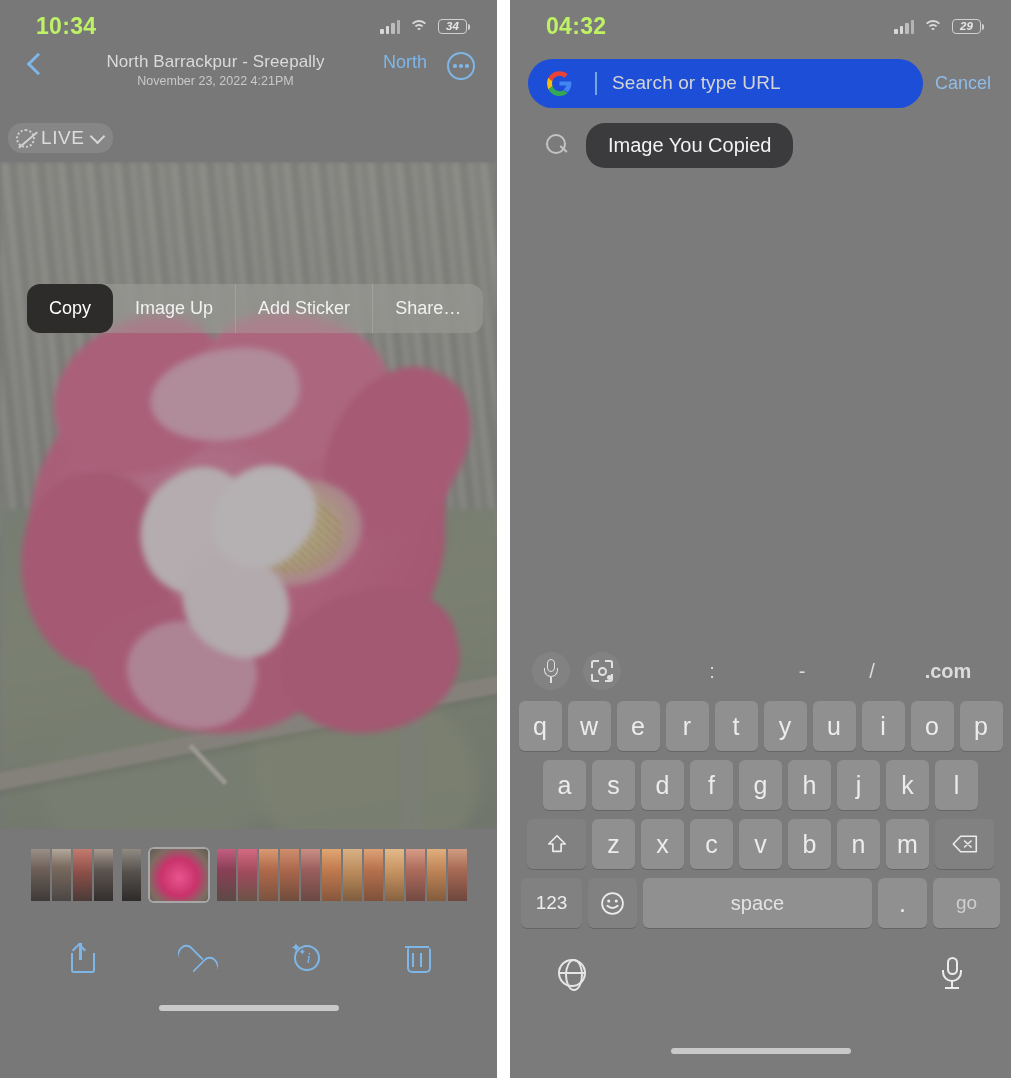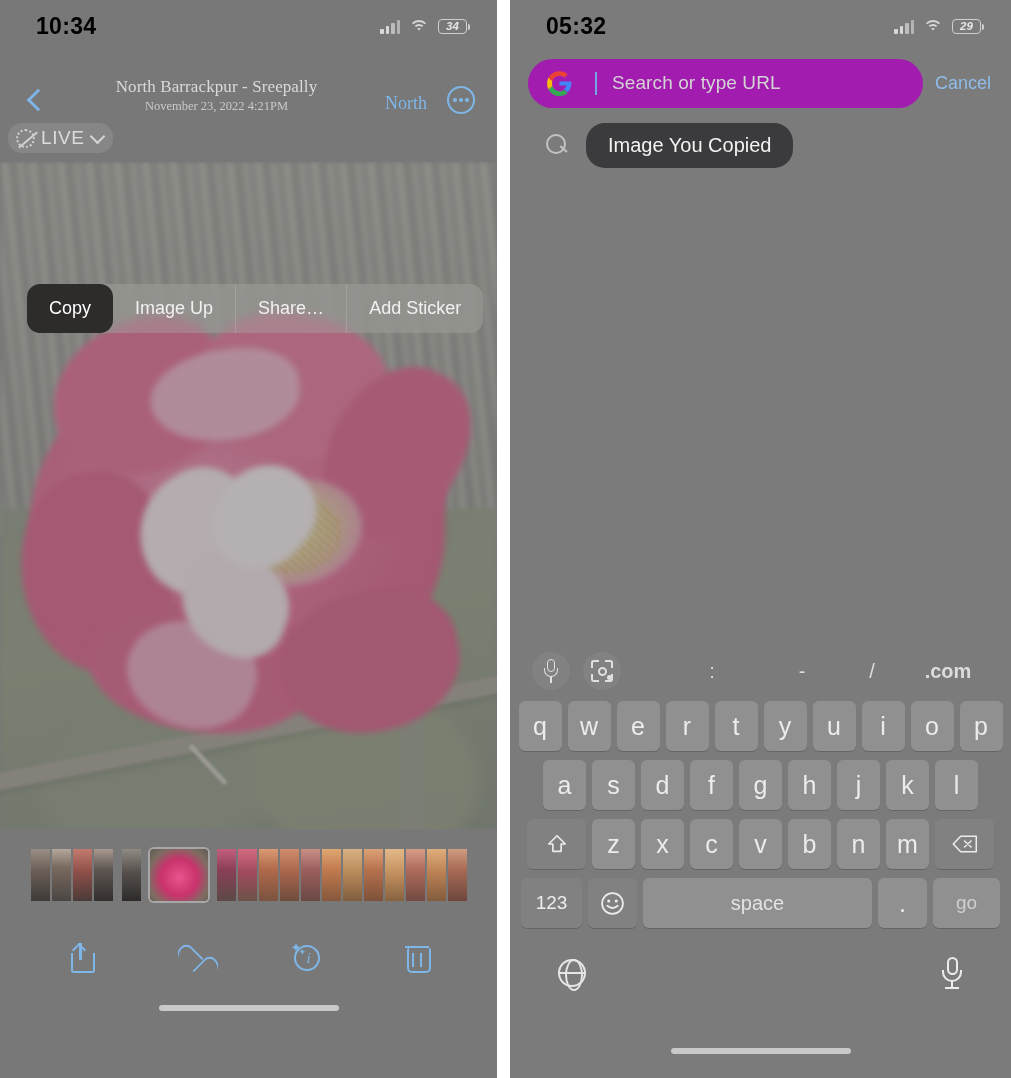--- a/index.html
+++ b/index.html
@@ -14,41 +14,41 @@
   .phone-left{ width:497px; height:1078px; background:#6f6f6f; }
   .gap{ width:13px; height:1078px; background:#ffffff; }
   .phone-right{ width:501px; height:1078px; background:#757575; }
 
   
   .veil{ position:absolute; inset:0; background:rgba(128,128,128,.55); pointer-events:none; z-index:40; }
 
   
   .statusbar{ position:relative; z-index:45; height:52px; display:flex; align-items:center;
               justify-content:space-between; padding:0 30px 0 36px; }
-  .clock{ font-size:23px; font-weight:600; color:#000000; letter-spacing:.3px; }
+  .clock{ font-size:23px; font-weight:600; color:#bef264; letter-spacing:.3px; }
   .status-right{ display:flex; align-items:center; gap:9px; }
   .bars{ display:flex; align-items:flex-end; gap:2px; height:15px; }
   .bars i{ display:block; width:3.5px; background:#d8d8d8; border-radius:1px; }
   .bars i:nth-child(1){height:5px}.bars i:nth-child(2){height:8px}
   .bars i:nth-child(3){height:11px;background:#bdbdbd}.bars i:nth-child(4){height:14px;background:#b4b4b4}
   .wifi{ position:relative; width:20px; height:15px; }
   .wifi span{ position:absolute; left:50%; transform:translateX(-50%); border:2px solid #d9d9d9;
               border-bottom-color:transparent; border-left-color:transparent; border-right-color:transparent;
               border-radius:50%; }
   .wifi span:nth-child(1){ width:20px;height:20px; top:1px; }
   .wifi span:nth-child(2){ width:12px;height:12px; top:5px; }
   .wifi span:nth-child(3){ width:5px;height:5px; top:9px; border-width:2.5px; }
   .batt{ position:relative; width:29px; height:15px; border:1.5px solid #cfcfcf; border-radius:4px;
          display:flex; align-items:center; justify-content:center; }
   .batt::after{ content:""; position:absolute; right:-4px; top:4.5px; width:2px; height:6px;
                 background:#cfcfcf; border-radius:0 2px 2px 0; }
   .batt b{ font-size:11.5px; font-weight:700; color:#e6e6e6; font-style:italic; }
 
   
-  .photos-nav{ position:relative; z-index:45; height:62px; display:flex; align-items:flex-end; padding:0 22px;font-family:Liberation Serif, serif; }
+  .photos-nav{ position:relative; z-index:45; height:62px; display:flex; align-items:flex-start; padding:0 22px; }
   .chev-back{ width:26px; height:26px; position:relative; flex:0 0 auto; }
   .chev-back::before{ content:""; position:absolute; left:8px; top:4px; width:13px; height:13px;
      border-left:3.5px solid #7fb6e8; border-bottom:3.5px solid #7fb6e8; transform:rotate(45deg); }
   .nav-title{ flex:1; text-align:center; line-height:1.18; }
   .nav-title .t1{ font-size:17px; color:#dadada; letter-spacing:.1px; }
   .nav-title .t2{ font-size:12.5px; color:#c9c9c9; margin-top:2px; }
   .edit-btn{ font-size:18px; color:#7fb6e8; margin-right:20px; }
   .more-btn{ width:28px; height:28px; border:2px solid #7fb6e8; border-radius:50%;
              display:flex; align-items:center; justify-content:center; gap:2.5px; }
   .more-btn i{ width:3.5px; height:3.5px; border-radius:50%; background:#7fb6e8; display:block; }
@@ -152,21 +152,21 @@
       border:2.2px solid #7fb6e8; border-radius:2px 2px 5px 5px; border-top:none; }
   .ic-trash::after{ content:""; position:absolute; left:0px; top:4px; width:24px; height:2.2px; background:#7fb6e8; }
   .ic-trash i{ position:absolute; left:7px; top:11px; width:10px; height:14px;
       border-left:2px solid #7fb6e8; border-right:2px solid #7fb6e8; }
 
   .home-ind{ position:relative; z-index:45; height:30px; display:flex; align-items:center; justify-content:center; }
   .home-bar{ width:180px; height:6px; border-radius:3px; background:#c9c9c9; }
 
   
   .omni-row{ position:relative; z-index:45; height:62px; display:flex; align-items:center; padding:0 16px 0 18px; gap:12px; }
-  .omnibox{ flex:1; height:49px; background:#a21caf; border-radius:26px; display:flex; align-items:center;
+  .omnibox{ flex:1; height:49px; background:#1d4ed8; border-radius:26px; display:flex; align-items:center;
             padding:0 18px; gap:22px; }
   .glogo{ width:27px; height:27px; flex:0 0 auto; }
   .caret{ width:2px; height:23px; background:#74a7e0; flex:0 0 auto; }
   .omni-ph{ font-size:19px; color:#d4d4d4; letter-spacing:.1px; margin-left:-7px; }
   .cancel{ font-size:18px; color:#8fbce9; padding-right:4px; }
 
   .suggest-row{ position:relative; z-index:45; height:62px; display:flex; align-items:center; padding-left:36px; gap:18px; }
   .mag{ position:relative; width:22px; height:22px; flex:0 0 auto; }
   .mag::before{ content:""; position:absolute; left:0; top:0; width:16px; height:16px;
       border:2.2px solid #c4c4c4; border-radius:50%; }
@@ -301,22 +301,22 @@
           <div class="stamen"></div>
           <div class="petal p-white1"></div>
           <div class="petal p-white2"></div>
           <div class="petal p-white3"></div>
         </div>
       </div>
 
       <div class="ctx">
         <div class="ctx-item sel">Copy</div>
         <div class="ctx-item">Image Up</div>
+        <div class="ctx-item">Add Sticker</div>
         <div class="ctx-item">Share…</div>
-        <div class="ctx-item">Add Sticker</div>
       </div>
     </div>
 
     <div class="strip-zone">
       <div class="strip" id="strip">
           <div class="thumb" style="background: linear-gradient(rgb(154, 143, 134), rgb(109, 95, 87) 40%, rgb(61, 58, 56));"></div>
           <div class="thumb" style="background: linear-gradient(rgb(179, 167, 155), rgb(122, 106, 94) 35%, rgb(74, 70, 68));"></div>
           <div class="thumb" style="background: linear-gradient(rgb(196, 122, 110), rgb(140, 79, 72) 45%, rgb(74, 59, 56));"></div>
           <div class="thumb" style="background: linear-gradient(rgb(168, 154, 144), rgb(93, 85, 80) 40%, rgb(51, 47, 46));"></div>
           <div class="thumb sp" style="background: linear-gradient(rgb(143, 138, 130), rgb(85, 80, 76) 45%, rgb(46, 43, 42));"></div>
@@ -357,21 +357,21 @@
     </div>
 
     <div class="veil"></div>
   </div>
 
   <div class="gap"></div>
 
   <div class="phone phone-right">
 
     <div class="statusbar">
-      <div class="clock">05:32</div>
+      <div class="clock">04:32</div>
       <div class="status-right">
         <div class="bars">
             <i></i>
             <i></i>
             <i></i>
             <i></i>
           </div>
         <div class="wifi">
             <span></span>
             <span></span>

